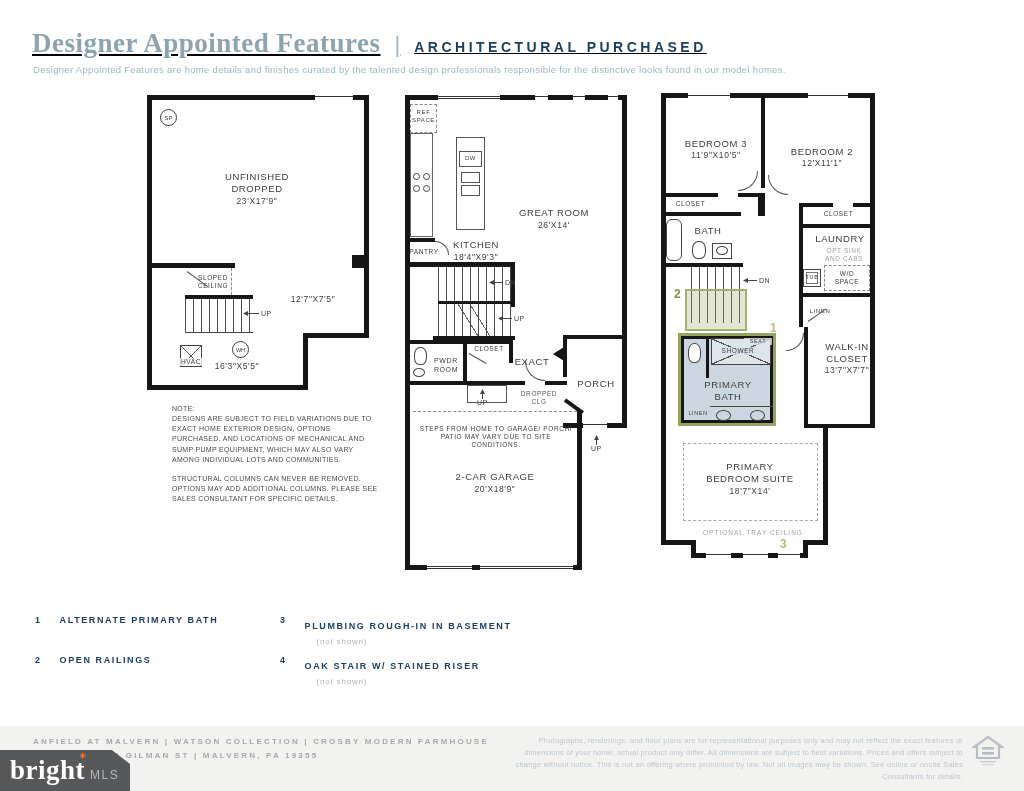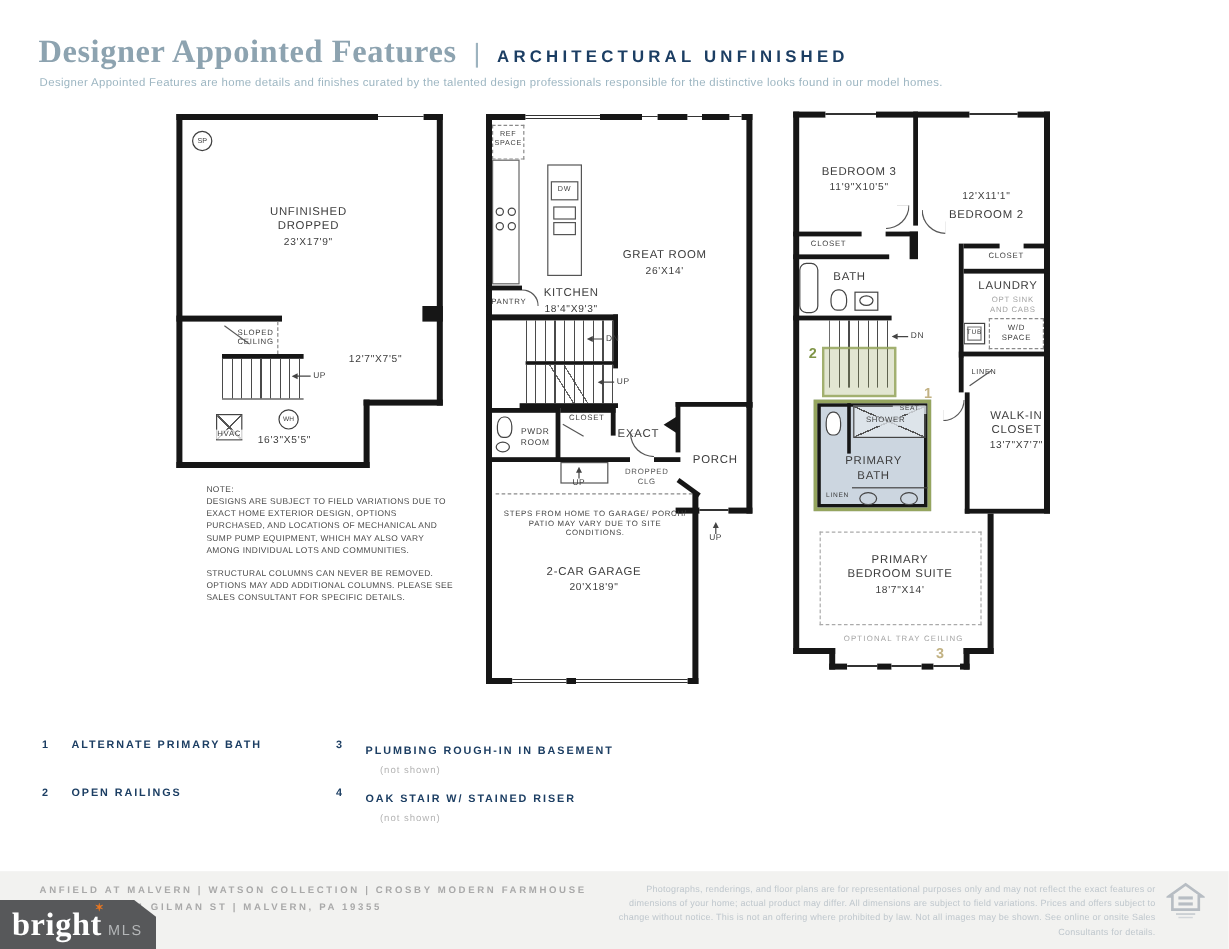--- a/index.html
+++ b/index.html
@@ -51,24 +51,24 @@
   .foot-line { position:absolute; font-size:8px; font-weight:700; color:#a9a9a9; letter-spacing:2.2px; }
   .foot-disc { position:absolute; font-size:7.5px; color:#bfc7cd; line-height:1.6; text-align:right; letter-spacing:.2px; }
   .logo-box { position:absolute; left:0; top:750px; width:130px; height:41px; background:#57585a; clip-path:polygon(0 0,86% 0,100% 34%,100% 100%,0 100%); display:flex; align-items:center; padding-left:10px; }
   .logo-brand { font-family:"Liberation Serif", serif; font-size:27px; font-weight:700; color:#fff; letter-spacing:.5px; position:relative; }
   .logo-star { position:absolute; right:-2px; top:-4px; font-size:9px; color:#e87722; font-family:"Liberation Sans",sans-serif; }
   .logo-suffix { font-size:12px; color:#b4b6b8; letter-spacing:1.5px; margin-left:5px; margin-top:8px; }
 </style>
 </head>
 <body>
 
-<div class="abs" style="left:32px; top:28px; display:flex; align-items:baseline; gap:14px;">
+<div class="abs" style="left:32px; top:28px; display:flex; align-items:baseline; gap:14px;text-decoration:underline;">
   <span class="hdr-title">Designer Appointed Features</span>
   <span class="hdr-sep">|</span>
-  <span class="hdr-caps">ARCHITECTURAL UNFINISHED</span>
+  <span class="hdr-caps">ARCHITECTURAL PURCHASED</span>
 </div>
 <div class="abs hdr-desc" style="left:33px; top:64px; width:780px;">Designer Appointed Features are home details and finishes curated by the talented design professionals responsible for the distinctive looks found in our model homes.</div>
 
 <div class="abs" style="left:147px; top:95px; width:222px; height:296px;">
 
   <div class="w" style="left:0;top:0;width:168px;height:5px;"></div>
   <div class="w win" style="left:168px;top:0;width:38px;height:5px;"></div>
   <div class="w" style="left:206px;top:0;width:16px;height:5px;"></div>
   <div class="w" style="left:0;top:0;width:5px;height:295px;"></div>
   <div class="w" style="left:217px;top:0;width:5px;height:243px;"></div>
@@ -232,21 +232,21 @@
   <div class="w" style="left:72px;top:0;width:78px;height:5px;"></div>
   <div class="w win" style="left:150px;top:0;width:40px;height:5px;"></div>
   <div class="w" style="left:190px;top:0;width:27px;height:5px;"></div>
 
   <div class="w" style="left:3px;top:0;width:5px;height:452px;"></div>
   <div class="w" style="left:212px;top:0;width:5px;height:335px;"></div>
 
   <div class="w" style="left:103px;top:0;width:4px;height:95px;"></div>
   <div class="lab l9" style="left:14px;top:45px;width:88px;">BEDROOM 3</div>
   <div class="lab l8" style="left:14px;top:57px;width:88px;">11'9"X10'5"</div>
-  <div class="lab l9" style="left:120px;top:53px;width:88px;margin-top:28px;">BEDROOM 2</div>
+  <div class="lab l9" style="left:120px;top:53px;width:88px;">BEDROOM 2</div>
   <div class="lab l8" style="left:120px;top:65px;width:88px;">12'X11'1"</div>
   <div class="arc-br" style="left:80px;top:78px;width:20px;height:20px;"></div>
   <div class="arc-bl" style="left:110px;top:82px;width:20px;height:20px;"></div>
 
   <div class="w" style="left:3px;top:100px;width:57px;height:4px;"></div>
   <div class="w" style="left:80px;top:100px;width:27px;height:4px;"></div>
   <div class="lab l6" style="left:10px;top:107px;width:45px;">CLOSET</div>
   <div class="w" style="left:3px;top:119px;width:80px;height:4px;"></div>
   <div class="w" style="left:100px;top:100px;width:7px;height:23px;"></div>
 

